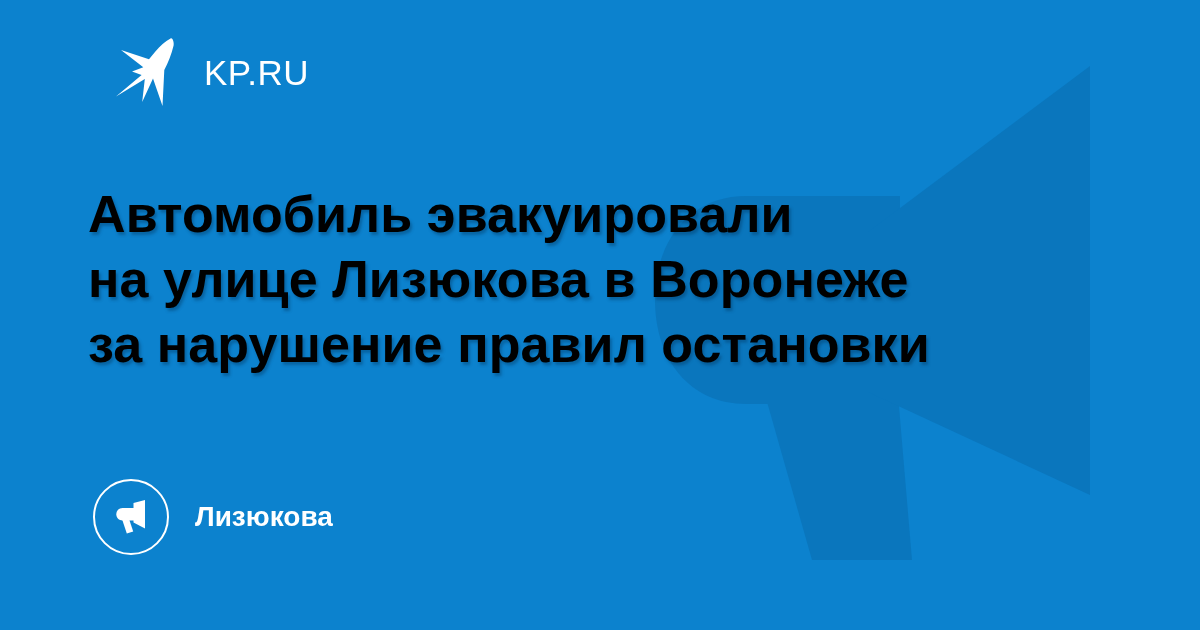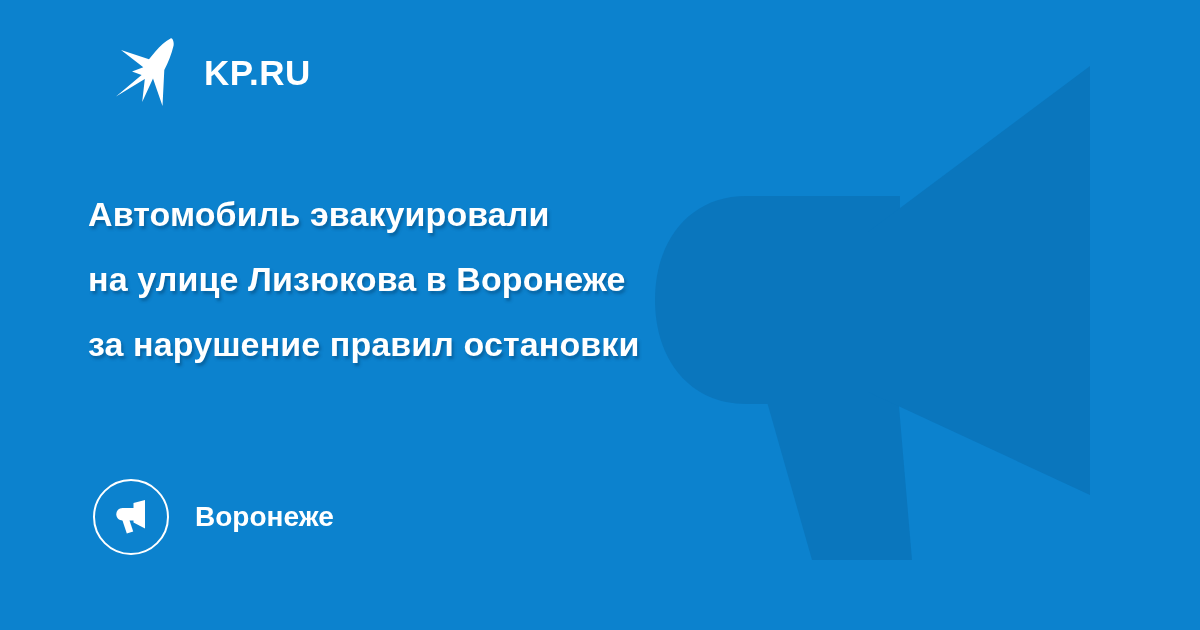--- a/index.html
+++ b/index.html
@@ -39,34 +39,34 @@
   .brand-mark {
     width: 78px;
     height: 72px;
     display: block;
     flex: none;
   }
   .brand-name {
     margin-left: 18px;
     color: #ffffff;
     font-size: 35px;
-    font-weight: 700;
+    font-weight: 400;
     letter-spacing: 0.5px;
     line-height: 1;
     white-space: nowrap;
   }
 
   
   .headline {
     position: absolute;
     left: 88px;
     top: 182px;
     width: 960px;
-    color: #ffffff;
-    font-size: 34px;
+    color: #000000;
+    font-size: 52px;
     font-weight: 700;
     line-height: 65px;
     letter-spacing: 0.1px;
     text-shadow: 2px 3px 3px rgba(0, 58, 100, 0.42);
   }
   .headline-line {
     display: block;
     white-space: nowrap;
   }
 
@@ -153,16 +153,16 @@
 
         <path fill="#ffffff" d="M22.5 6.0 L34.0 3.0 L34.0 31.5 L22.5 25.5 Z"></path>
 
         <path fill="#ffffff" d="M11.5 11.0 L24.0 11.0 L24.0 23.5 L11.5 23.5
                  C 8.0 23.5, 5.3 20.7, 5.3 17.25
                  C 5.3 13.8, 8.0 11.0, 11.5 11.0 Z"></path>
 
         <path fill="#ffffff" d="M11.0 22.0 L17.2 19.6 L22.2 34.5 L15.8 36.6 Z"></path>
       </svg>
     </span>
-    <span class="category-label">Воронеже</span>
+    <span class="category-label">Лизюкова</span>
   </div>
 
 </div>
 
 </body></html>

